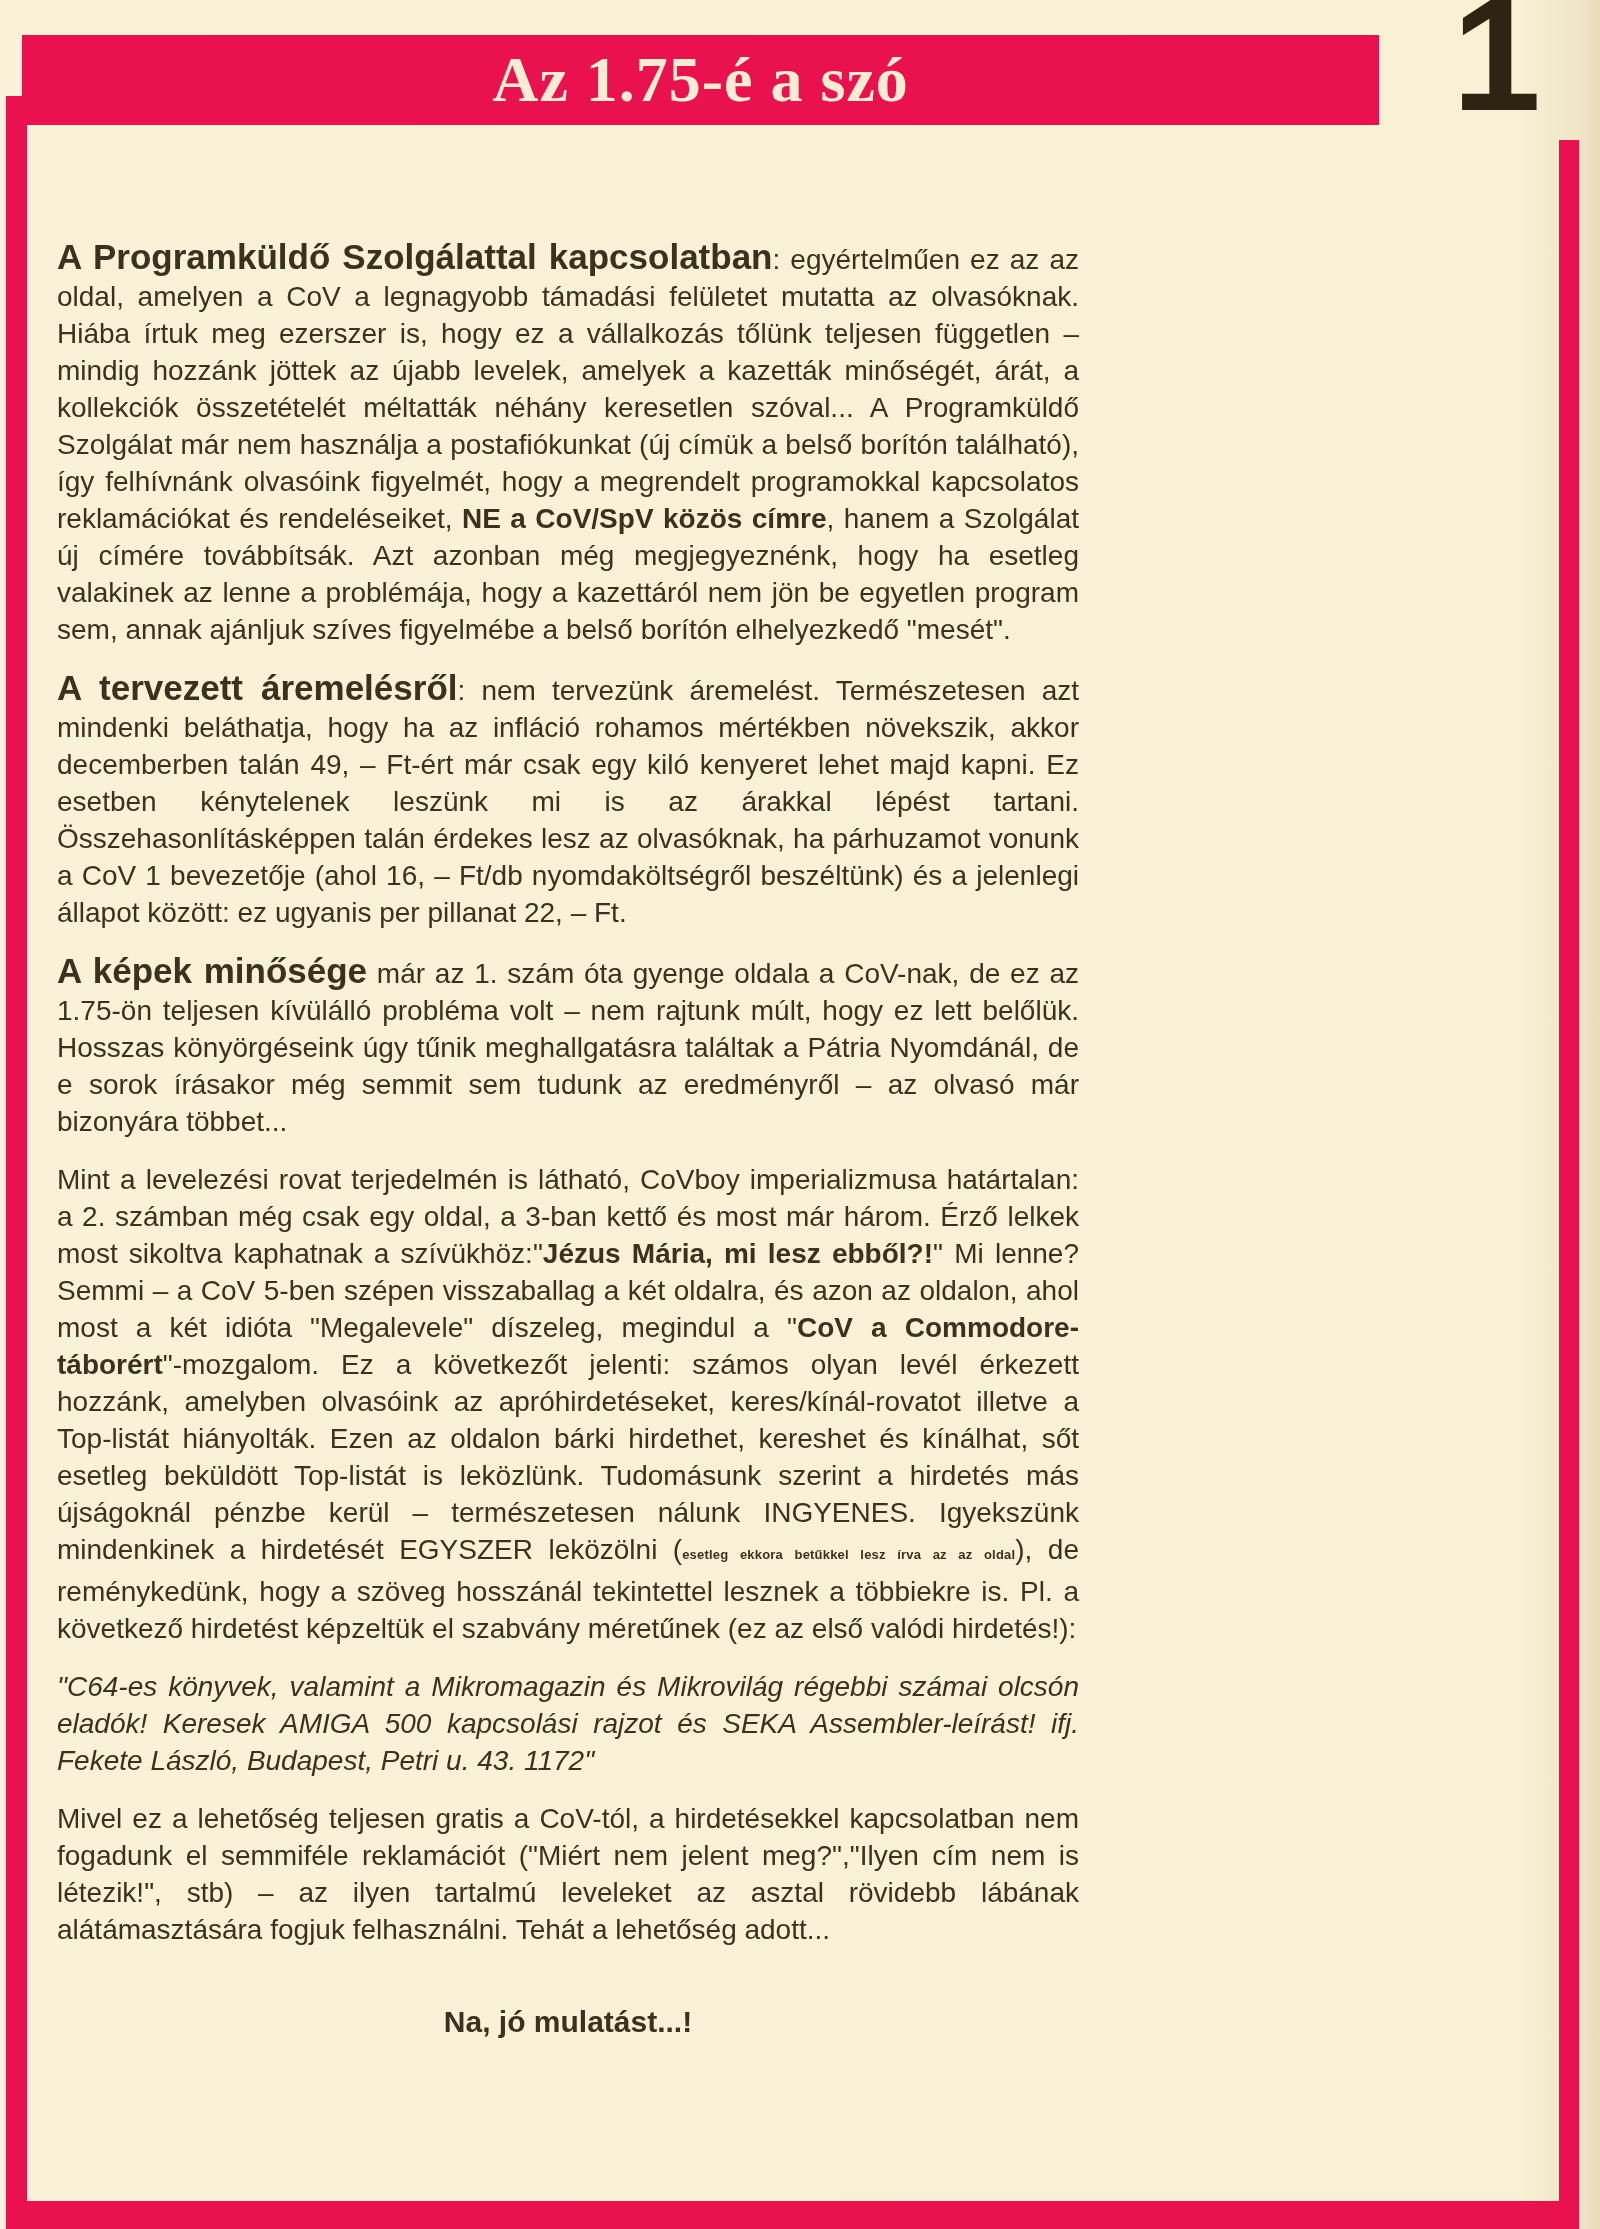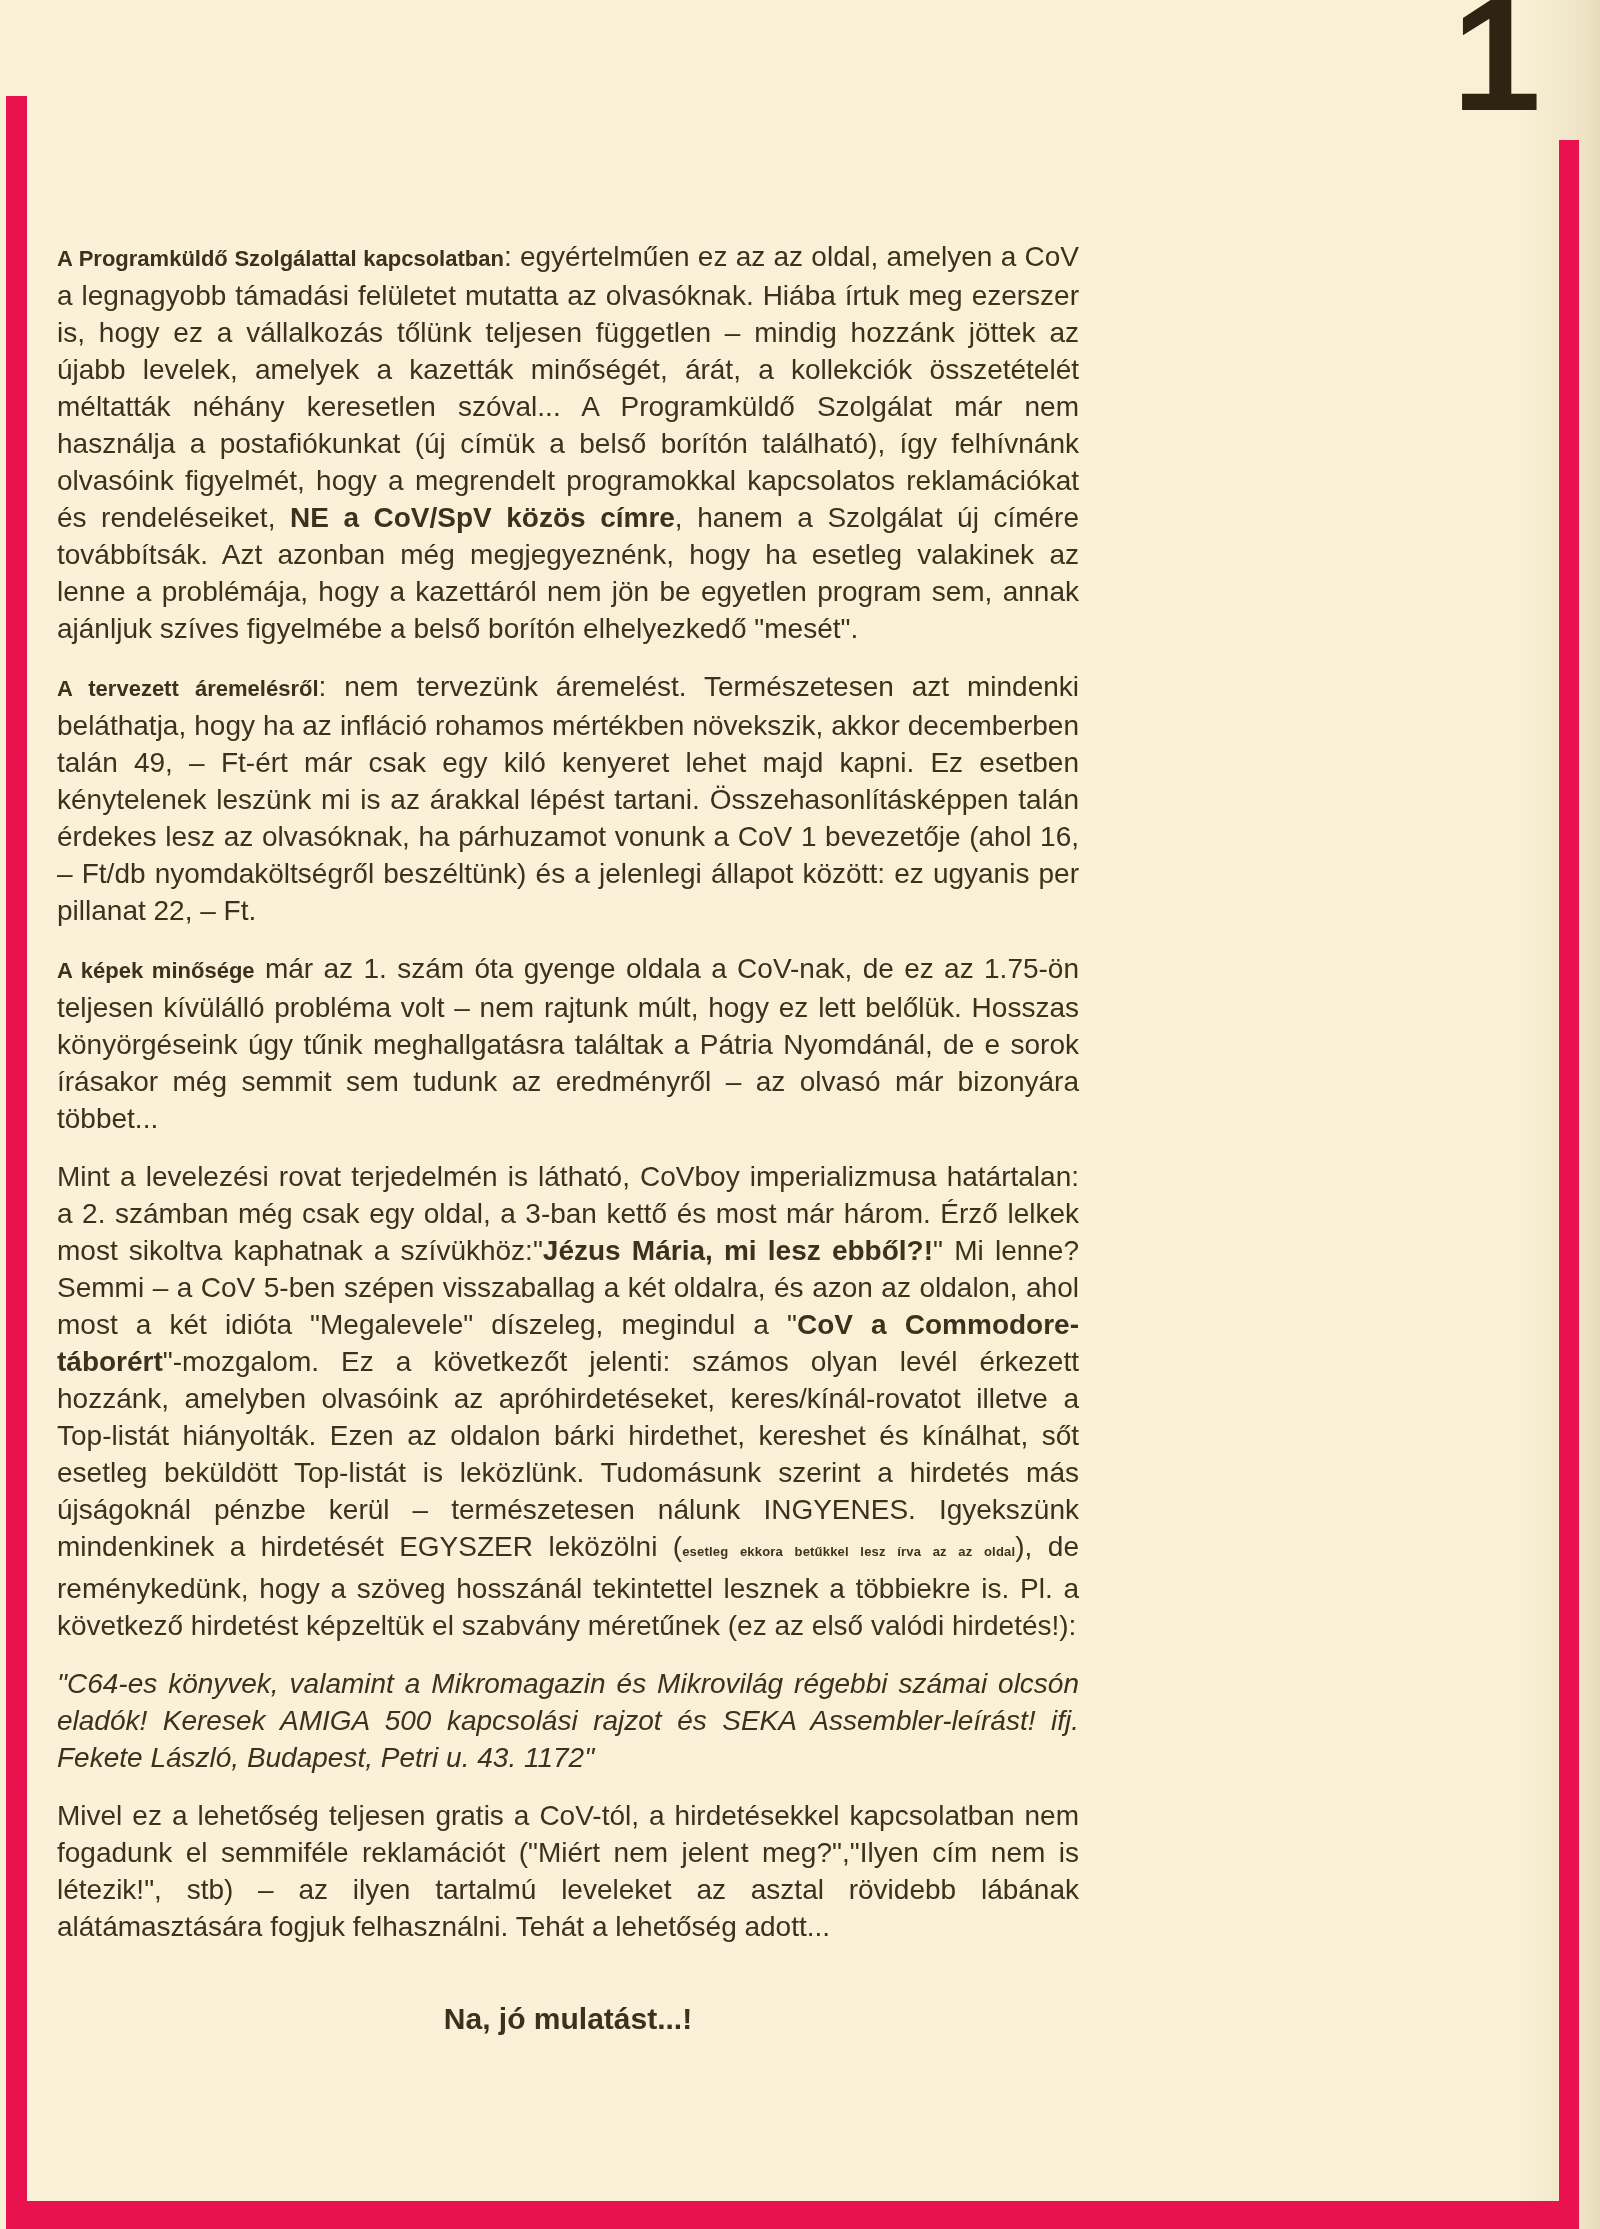--- a/index.html
+++ b/index.html
@@ -23,34 +23,37 @@
   }
   .frame-left{position:absolute;left:6px;top:96px;width:21px;height:2133px;}
   .frame-right{position:absolute;left:1559px;top:140px;width:20px;height:2089px;}
   .frame-bottom{position:absolute;left:6px;top:2201px;width:1573px;height:28px;}
   .article{
     position:absolute;left:57px;top:238px;width:1022px;
     font-size:28px;line-height:37px;text-align:justify;
   }
   .article p{margin:0 0 21px 0;}
   .seg-normal{font-weight:400;}
-  .seg-lead{font-weight:700;font-size:22px;}
+  .seg-lead{font-weight:700;font-size:35px;}
   .seg-bold{font-weight:700;}
   .seg-italic{font-style:italic;}
   .seg-tiny{font-weight:700;font-size:13px;letter-spacing:.2px;}
   .closing{
     text-align:center;font-weight:700;font-size:30px;
     margin-top:55px !important;margin-left:480px;
   }
 </style>
 </head>
 <body>
 
 <div class="page">
 
+  <div class="title-bar" style="background: rgb(233, 17, 78);">
+    <span class="title-text" style="color: rgb(248, 237, 211);">Az 1.75-é a szó</span>
+  </div>
 
   <div class="page-number" style="color: rgb(45, 36, 19);">1</div>
 
   <div class="frame-left" style="background: rgb(233, 17, 78);"></div>
   <div class="frame-right" style="background: rgb(233, 17, 78);"></div>
   <div class="frame-bottom" style="background: rgb(233, 17, 78);"></div>
 
   <div class="article" style="color: rgb(60, 49, 30);">
     <p><span class="seg-lead">A Programküldő Szolgálattal kapcsolatban</span><span class="seg-normal">: egyértelműen ez az az oldal, amelyen a CoV a legnagyobb támadási felületet mutatta az olvasóknak. Hiába írtuk meg ezerszer is, hogy ez a vállalkozás tőlünk teljesen független – mindig hozzánk jöttek az újabb levelek, amelyek a kazetták minőségét, árát, a kollekciók összetételét méltatták néhány keresetlen szóval... A Programküldő Szolgálat már nem használja a postafiókunkat (új címük a belső borítón található), így felhívnánk olvasóink figyelmét, hogy a megrendelt programokkal kapcsolatos reklamációkat és rendeléseiket, </span><span class="seg-bold">NE a CoV/SpV közös címre</span><span class="seg-normal">, hanem a Szolgálat új címére továbbítsák. Azt azonban még megjegyeznénk, hogy ha esetleg valakinek az lenne a problémája, hogy a kazettáról nem jön be egyetlen program sem, annak ajánljuk szíves figyelmébe a belső borítón elhelyezkedő "mesét".</span></p>
     <p><span class="seg-lead">A tervezett áremelésről</span><span class="seg-normal">: nem tervezünk áremelést. Természetesen azt mindenki beláthatja, hogy ha az infláció rohamos mértékben növekszik, akkor decemberben talán 49, – Ft-ért már csak egy kiló kenyeret lehet majd kapni. Ez esetben kénytelenek leszünk mi is az árakkal lépést tartani. Összehasonlításképpen talán érdekes lesz az olvasóknak, ha párhuzamot vonunk a CoV 1 bevezetője (ahol 16, – Ft/db nyomdaköltségről beszéltünk) és a jelenlegi állapot között: ez ugyanis per pillanat 22, – Ft.</span></p>

